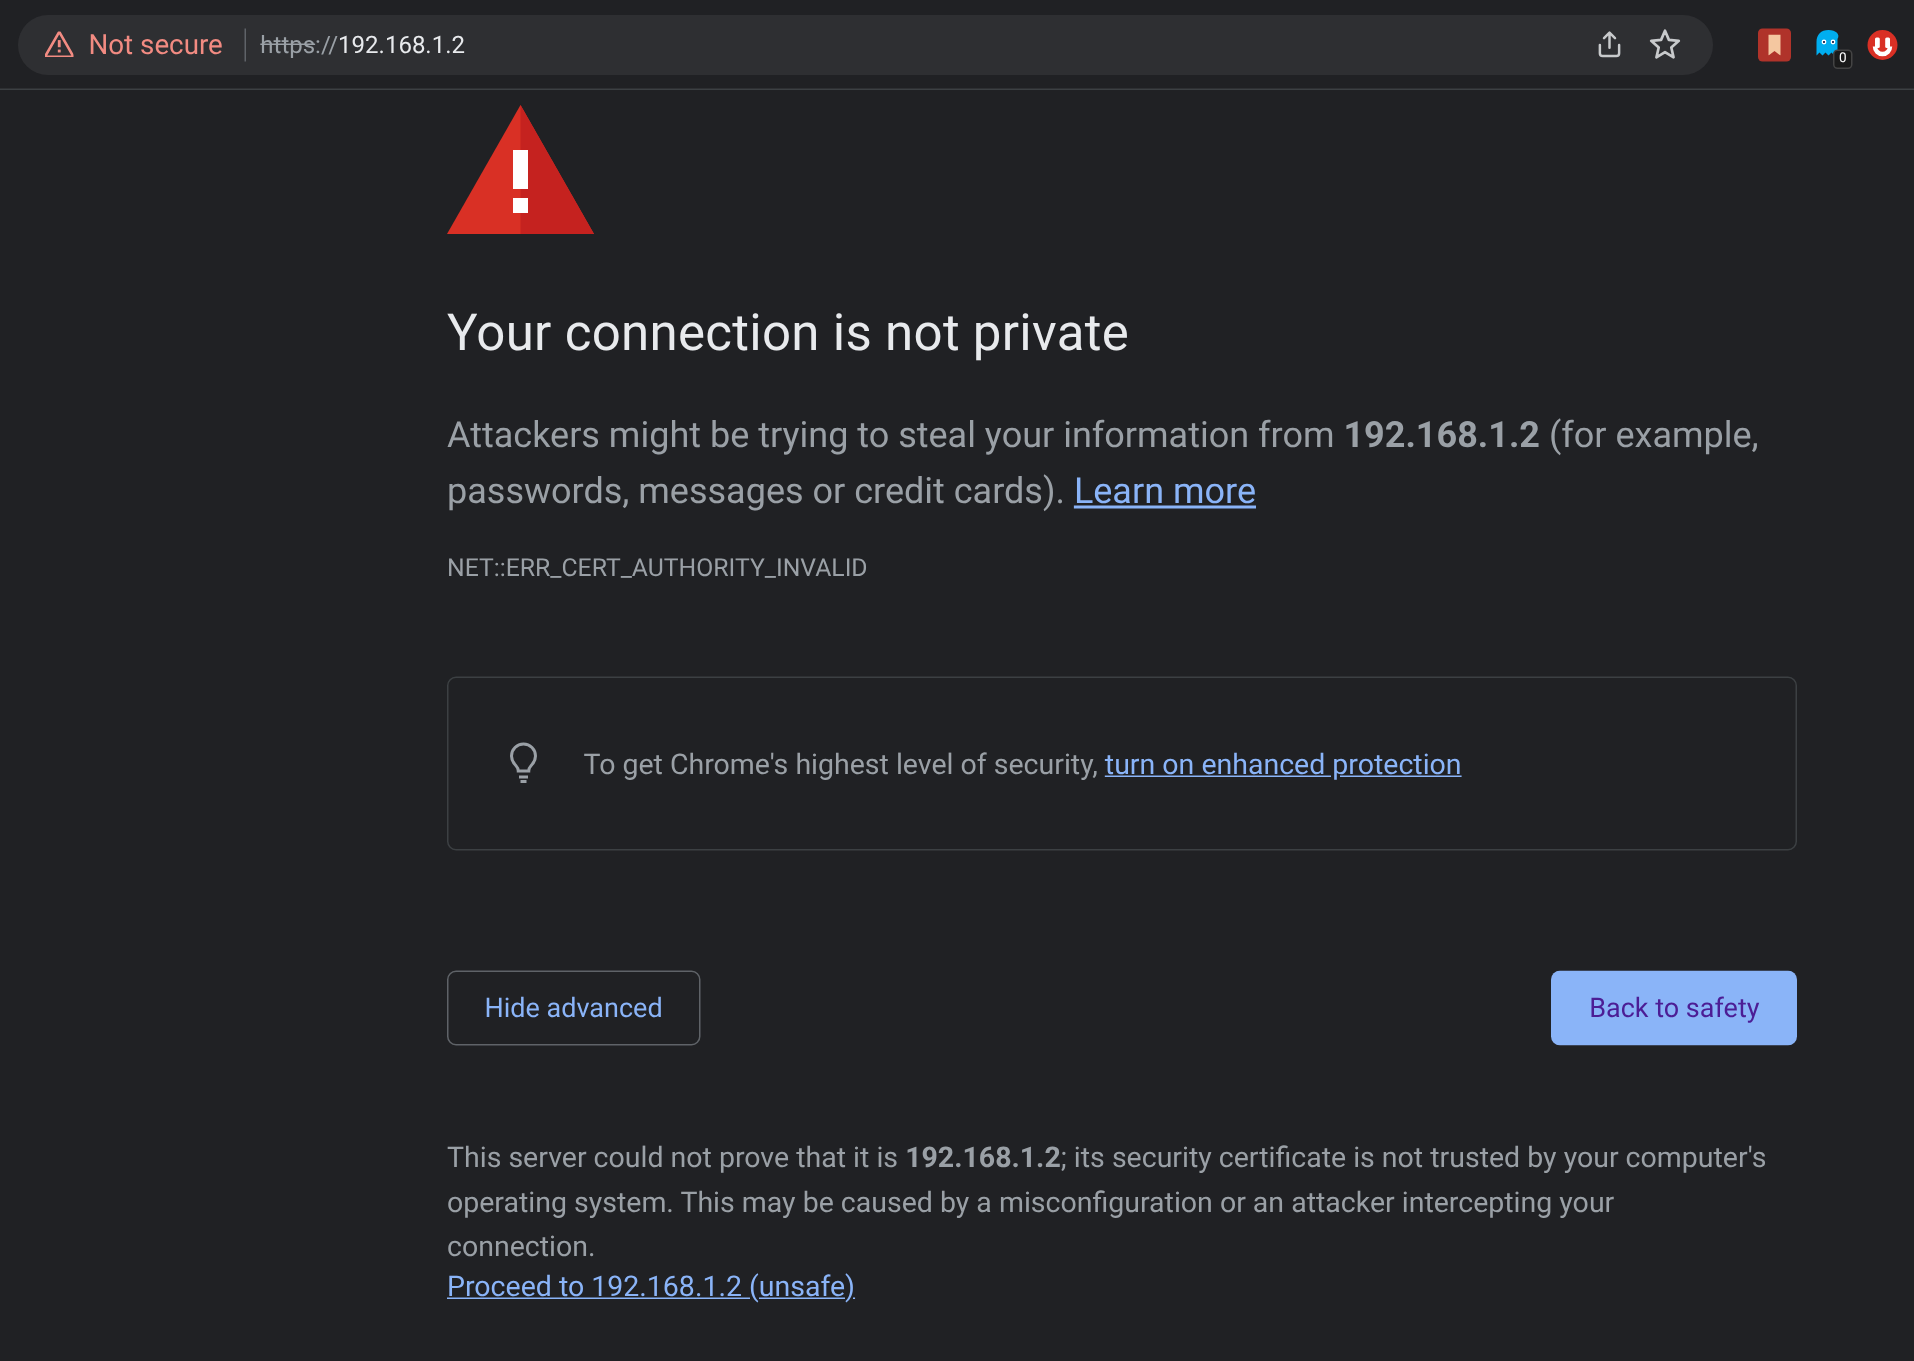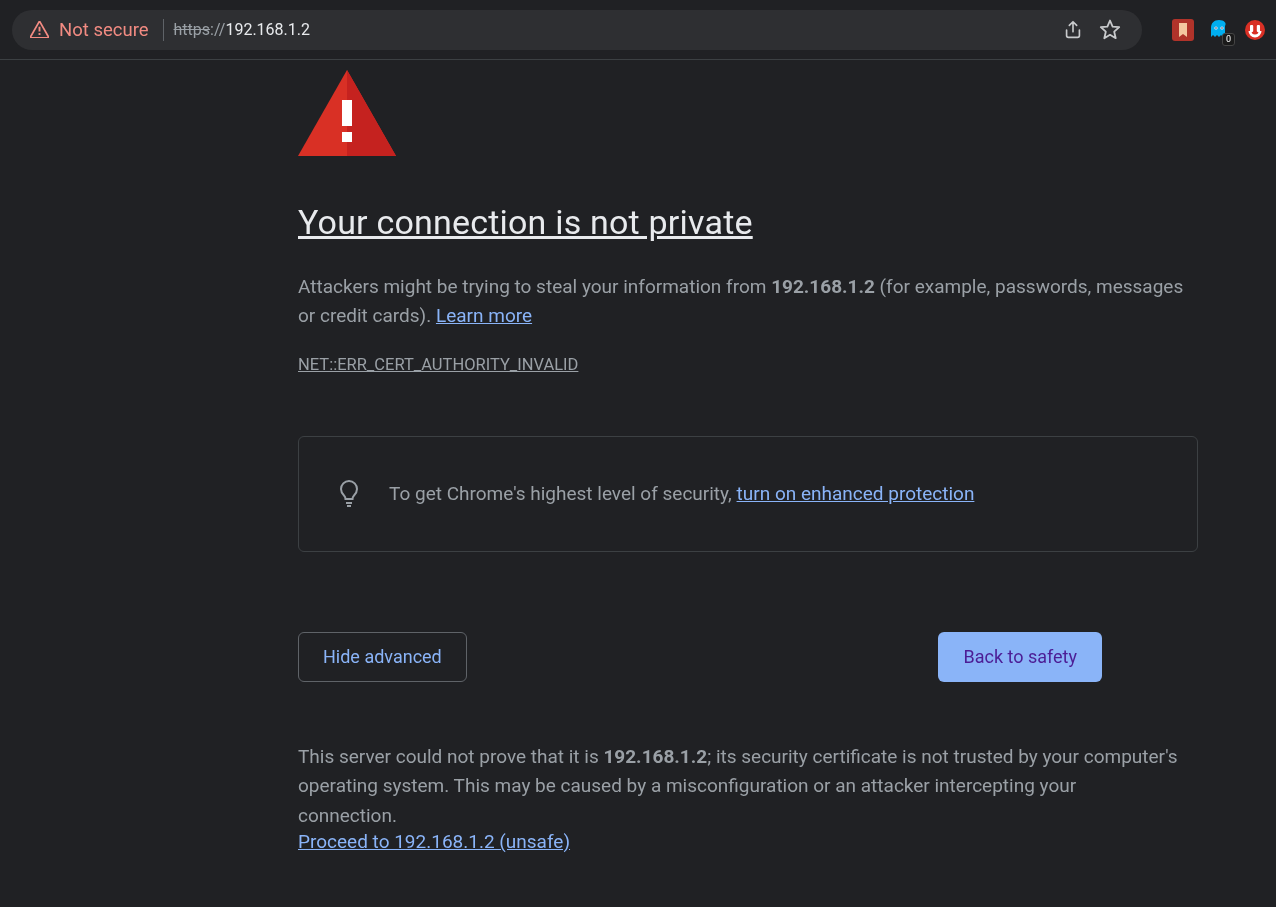--- a/index.html
+++ b/index.html
@@ -105,54 +105,52 @@
   }
   .big-warning {
     margin-bottom: 46px;
   }
   h1 {
     color: #e8eaed;
     font-weight: 400;
     font-size: 34px;
     margin-bottom: 30px;
     letter-spacing: 0.2px;
-    text-decoration: underline;
   }
   .desc {
     color: #9aa0a6;
-    font-size: 19px;
+    font-size: 24px;
     line-height: 1.55;
     margin-bottom: 24px;
   }
   .desc strong { color: #9aa0a6; font-weight: 700; }
   .link {
     color: #8ab4f8;
     text-decoration: underline;
     cursor: pointer;
   }
   .error-code {
     color: #9aa0a6;
     font-size: 16.5px;
     margin-bottom: 62px;
-    text-decoration: underline;
   }
   .tip-box {
     border: 1px solid #3c4043;
     border-radius: 6px;
     padding: 42px 38px;
     display: flex;
     align-items: center;
     gap: 28px;
     font-size: 19px;
     color: #9aa0a6;
     margin-bottom: 80px;
   }
   .buttons {
     display: flex;
-    width: 804px;
+    width: 900px;
     justify-content: space-between;
     margin-bottom: 60px;
   }
   .btn {
     height: 50px;
     padding: 0 24px;
     border-radius: 6px;
     font-size: 18px;
     display: flex;
     align-items: center;

